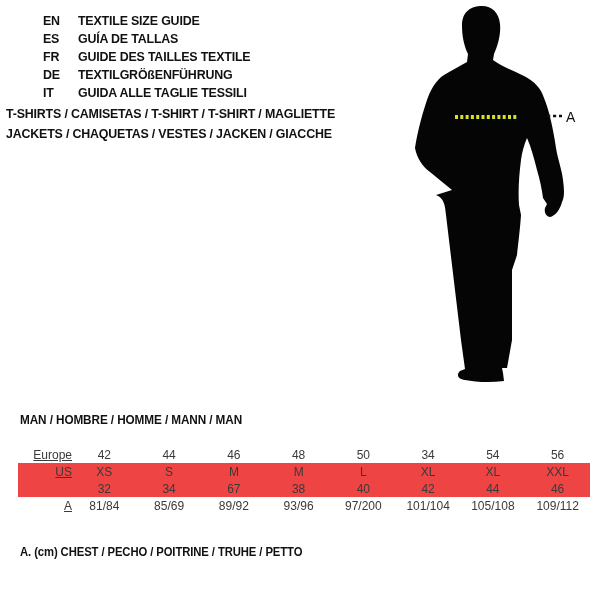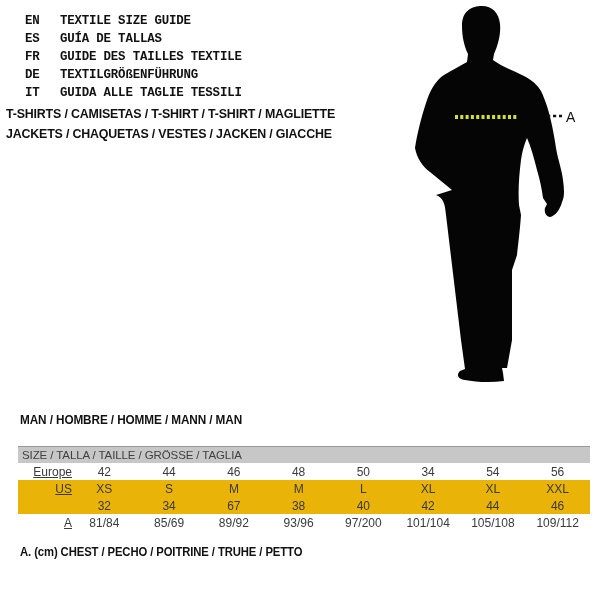--- a/index.html
+++ b/index.html
@@ -1,20 +1,20 @@
 <!DOCTYPE html>
 <html><head>
 <meta charset="utf-8">
 <style>
   html,body{margin:0;padding:0;background:#fff;}
   body{width:600px;height:600px;position:relative;overflow:hidden;
        font-family:"Liberation Sans",sans-serif;color:#111;}
 
   
-  .lang-list{position:absolute;top:11px;left:25px;font-family:Liberation Mono, monospace;}
+  .lang-list{position:absolute;top:11px;left:43px;}
   .lang-row{display:flex;height:18px;align-items:center;
             font-size:13.5px;font-weight:700;letter-spacing:-0.2px;
             transform:scaleX(0.92);transform-origin:left center;white-space:nowrap;}
   .lang-code{width:38px;flex:0 0 38px;}
   .lang-label{padding-left:0;}
 
   
   .categories{position:absolute;top:104px;left:6px;}
   .cat-line{font-size:13.5px;font-weight:700;letter-spacing:-0.2px;line-height:19.5px;
             transform:scaleX(0.92);transform-origin:left center;white-space:nowrap;}
@@ -28,21 +28,21 @@
                  letter-spacing:-0.1px;transform:scaleX(0.94);transform-origin:left center;
                  white-space:nowrap;}
 
   
   .size-table{position:absolute;top:446px;left:18px;width:572px;font-size:12px;color:#3a3a3a;}
   .thead{background:#c7c7c7;border-top:1px solid #9a9a9a;height:16px;line-height:16px;
          padding-left:4px;color:#404040;font-size:11.5px;letter-spacing:-0.1px;
          white-space:nowrap;}
   .trow{display:grid;grid-template-columns:54px repeat(8,1fr);height:17px;
         align-items:center;}
-  .trow.shaded{background:#eab308;}
+  .trow.shaded{background:#ef4444;}
   .tlabel{padding-left:4px;text-align:right;white-space:nowrap;text-decoration:underline;}
   .tcell{text-align:center;white-space:nowrap;}
 
   
   .footnote{position:absolute;top:545px;left:20px;font-size:12px;font-weight:700;
             letter-spacing:-0.1px;transform:scaleX(0.94);transform-origin:left center;
             white-space:nowrap;}
 </style>
 </head>
 <body>
@@ -121,21 +121,20 @@
       Z"></path>
     <line x1="55" y1="117" x2="117" y2="117" stroke="#d8e129" stroke-width="4" stroke-dasharray="3 2.3"></line>
     <line x1="147" y1="116" x2="162" y2="116" stroke="#111111" stroke-width="2.6" stroke-dasharray="3.2 2.8"></line>
     <text x="166" y="121.5" font-size="14" fill="#111" font-family="Liberation Sans, sans-serif">A</text>
   </svg>
 </div>
 
 <div class="section-title">MAN / HOMBRE / HOMME / MANN / MAN</div>
 
 <div class="size-table">
-  <div class="thead">SIZE / TALLA / TAILLE / GRÖSSE / TAGLIA</div>
 
   <div class="trow">
     <div class="tlabel">Europe</div>
     <div class="tcell">42</div>
     <div class="tcell">44</div>
     <div class="tcell">46</div>
     <div class="tcell">48</div>
     <div class="tcell">50</div>
     <div class="tcell">34</div>
     <div class="tcell">54</div>

